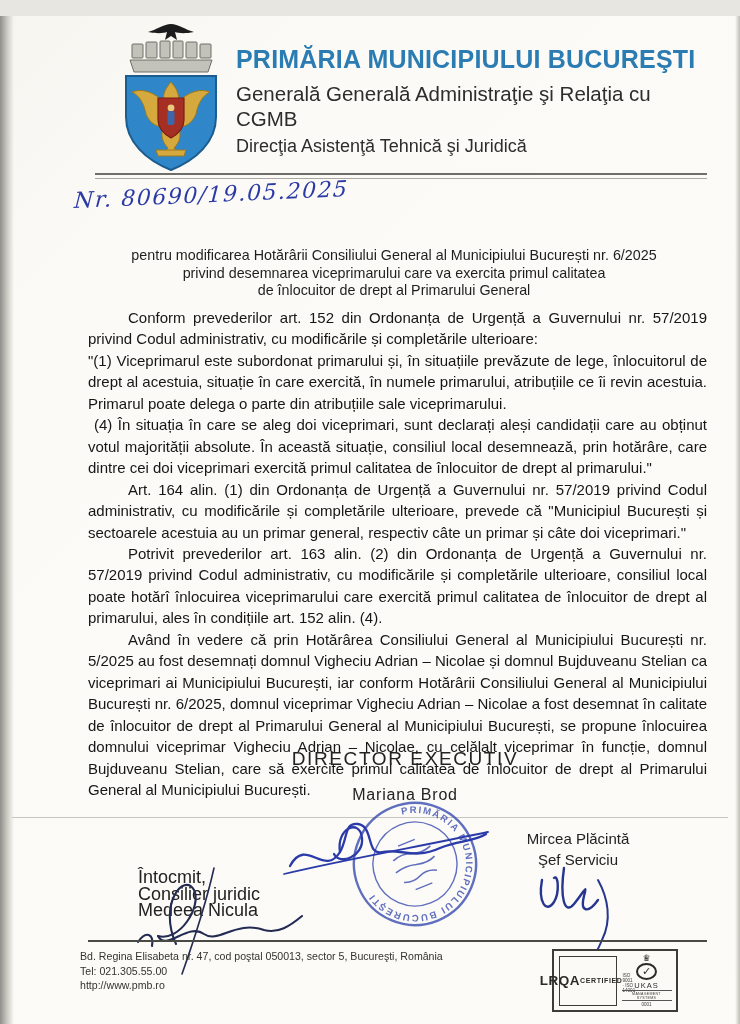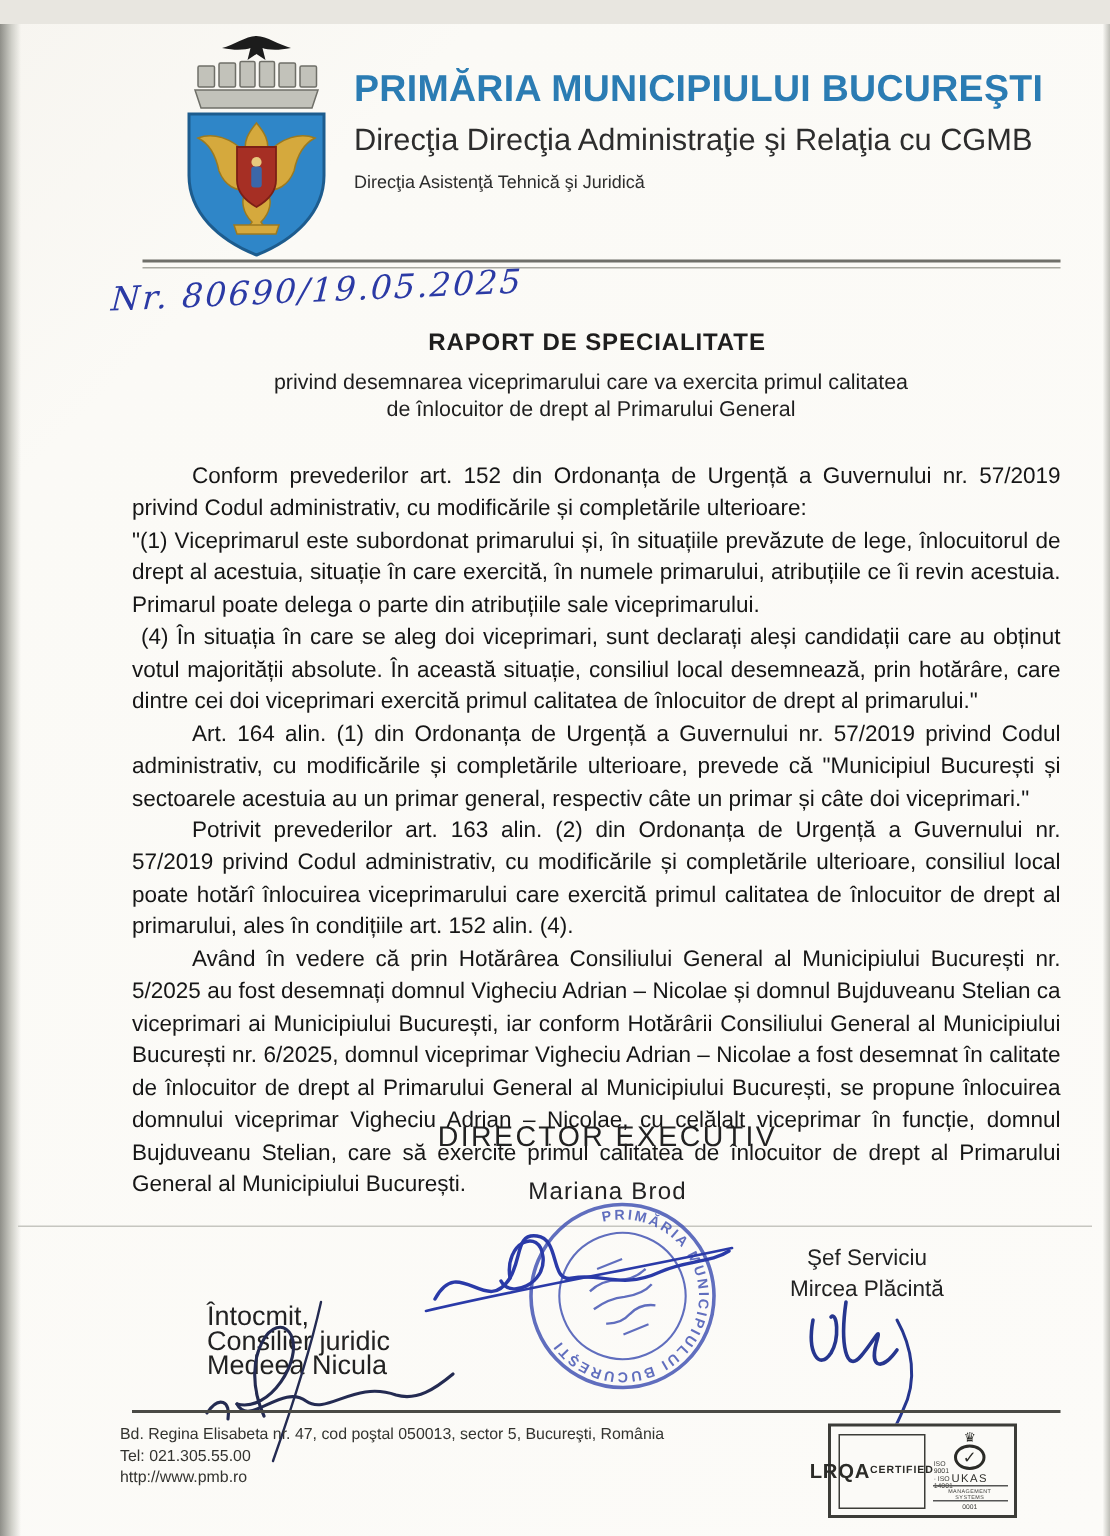--- a/index.html
+++ b/index.html
@@ -12,21 +12,21 @@
   .scan-edge-left{position:absolute;left:0;top:0;bottom:0;width:14px;
     background:linear-gradient(to right,#8f8f89,#cfcfc8 55%,rgba(255,255,255,0));}
   .scan-edge-right{position:absolute;right:0;top:0;bottom:0;width:5px;
     background:linear-gradient(to left,#bdbdb6,rgba(255,255,255,0));}
 
   
   .coat{position:absolute;left:118px;top:6px;width:106px;height:150px;}
   .hdr-text{position:absolute;left:236px;top:28px;width:480px;}
   .hdr-title{font-size:25px;font-weight:bold;letter-spacing:0.2px;line-height:30px;}
   .hdr-sub1{font-size:20.5px;color:#2d2d2d;margin-top:7px;line-height:25px;}
-  .hdr-sub2{font-size:12px;color:#2d2d2d;margin-top:4px;line-height:22px;}
+  .hdr-sub2{font-size:18px;color:#2d2d2d;margin-top:4px;line-height:22px;}
   .hdr-rule{position:absolute;left:95px;top:157px;width:612px;height:3px;
     border-top:2px solid #6f6f69;border-bottom:1px solid #a8a8a0;}
 
   
   .regnr{position:absolute;left:74px;top:166px;font-family:"DejaVu Serif","Liberation Serif",serif;
     font-style:italic;font-size:22px;letter-spacing:1.5px;transform:rotate(-2.5deg) skewX(-6deg);
     white-space:nowrap;}
 
   
   .doc-title{position:absolute;left:90px;top:204px;width:616px;text-align:center;
@@ -102,29 +102,29 @@
       <path d="M38 128 L68 128 L66 134 L40 134 Z"></path>
     </g>
 
     <path d="M40 76 L66 76 L66 98 C66 106 60 112 53 116 C46 112 40 106 40 98 Z" fill="#a62f24" stroke="#7c1f16" stroke-width="1.2"></path>
     <circle cx="53" cy="86" r="3.4" fill="#e8c97e"></circle>
     <rect x="49.5" y="89" width="7" height="14" rx="2" fill="#3c67a9"></rect>
   </svg>
 
   <div class="hdr-text">
     <div class="hdr-title" style="color:#2b7cb3">PRIMĂRIA MUNICIPIULUI BUCUREŞTI</div>
-    <div class="hdr-sub1">Direcţia Direcţia Administraţie şi Relaţia cu CGMB</div>
+    <div class="hdr-sub1">Generală Generală Administraţie şi Relaţia cu CGMB</div>
     <div class="hdr-sub2">Direcţia Asistenţă Tehnică şi Juridică</div>
   </div>
   <div class="hdr-rule"></div>
 
   <div class="regnr" style="color:#2b3aa5">Nr. 80690/19.05.2025</div>
 
-  <div class="doc-title">RAPORT DE SPECIALITATE</div>
   <div class="doc-sub">
+    <div>pentru modificarea Hotărârii Consiliului General al Municipiului București nr. 6/2025</div>
     <div>privind desemnarea viceprimarului care va exercita primul calitatea</div>
     <div>de înlocuitor de drept al Primarului General</div>
   </div>
 
   <div class="body-text">
     <p class="indent">Conform prevederilor art. 152 din Ordonanța de Urgență a Guvernului nr. 57/2019 privind Codul administrativ, cu modificările și completările ulterioare:</p>
     <p>"(1) Viceprimarul este subordonat primarului și, în situațiile prevăzute de lege, înlocuitorul de drept al acestuia, situație în care exercită, în numele primarului, atribuțiile ce îi revin acestuia. Primarul poate delega o parte din atribuțiile sale viceprimarului.</p>
     <p class="tiny-indent">(4) În situația în care se aleg doi viceprimari, sunt declarați aleși candidații care au obținut votul majorității absolute. În această situație, consiliul local desemnează, prin hotărâre, care dintre cei doi viceprimari exercită primul calitatea de înlocuitor de drept al primarului."</p>
     <p class="indent">Art. 164 alin. (1) din Ordonanța de Urgență a Guvernului nr. 57/2019 privind Codul administrativ, cu modificările și completările ulterioare, prevede că "Municipiul București și sectoarele acestuia au un primar general, respectiv câte un primar și câte doi viceprimari."</p>
     <p class="indent">Potrivit prevederilor art. 163 alin. (2) din Ordonanța de Urgență a Guvernului nr. 57/2019 privind Codul administrativ, cu modificările și completările ulterioare, consiliul local poate hotărî înlocuirea viceprimarului care exercită primul calitatea de înlocuitor de drept al primarului, ales în condițiile art. 152 alin. (4).</p>
@@ -156,22 +156,22 @@
 
   <svg class="abs" style="left:282px;top:792px" width="210" height="92" viewBox="0 0 210 92">
     <g stroke="#2a3aa8" stroke-width="2.3" fill="none" stroke-linecap="round">
       <path d="M8 58 C24 28 42 70 58 44 C66 30 62 14 76 16 C92 18 84 48 100 44 C118 40 132 52 158 40 C176 32 192 34 204 26"></path>
       <path d="M58 44 C54 20 78 10 80 30 C82 48 58 58 52 46"></path>
       <path d="M2 66 C60 52 140 38 206 24" stroke-width="1.8"></path>
     </g>
   </svg>
 
   <div class="chief-block">
+    <div>Mircea Plăcintă</div>
     <div>Şef Serviciu</div>
-    <div>Mircea Plăcintă</div>
   </div>
   <svg class="abs" style="left:528px;top:846px" width="110" height="100" viewBox="0 0 110 100">
     <g stroke="#26368f" stroke-width="2.4" fill="none" stroke-linecap="round">
       <path d="M14 18 C10 40 18 52 26 40 C32 30 30 12 26 16"></path>
       <path d="M36 6 C32 34 36 54 46 42 C56 30 60 20 56 34 C52 50 60 52 70 38"></path>
       <path d="M70 18 C80 36 84 58 74 78 C70 88 66 94 64 98" stroke-width="2"></path>
     </g>
   </svg>
 
   <div class="prepared-block">

